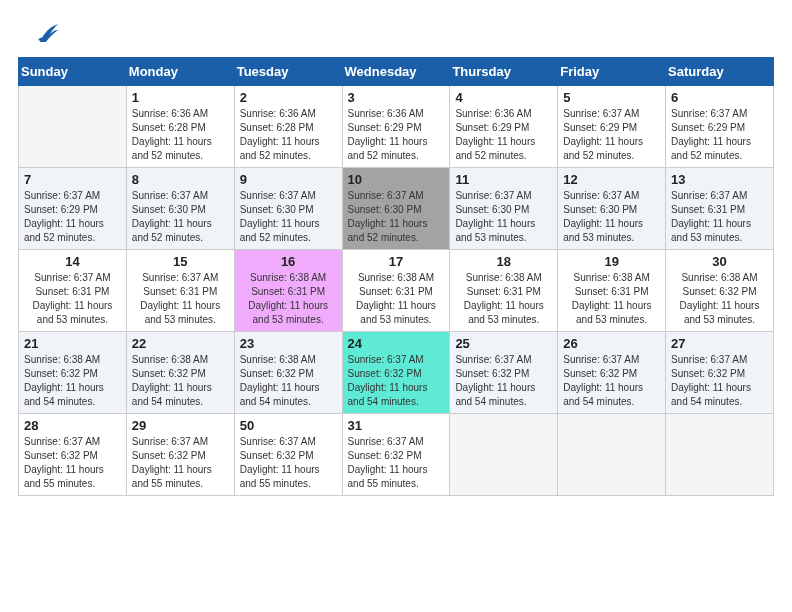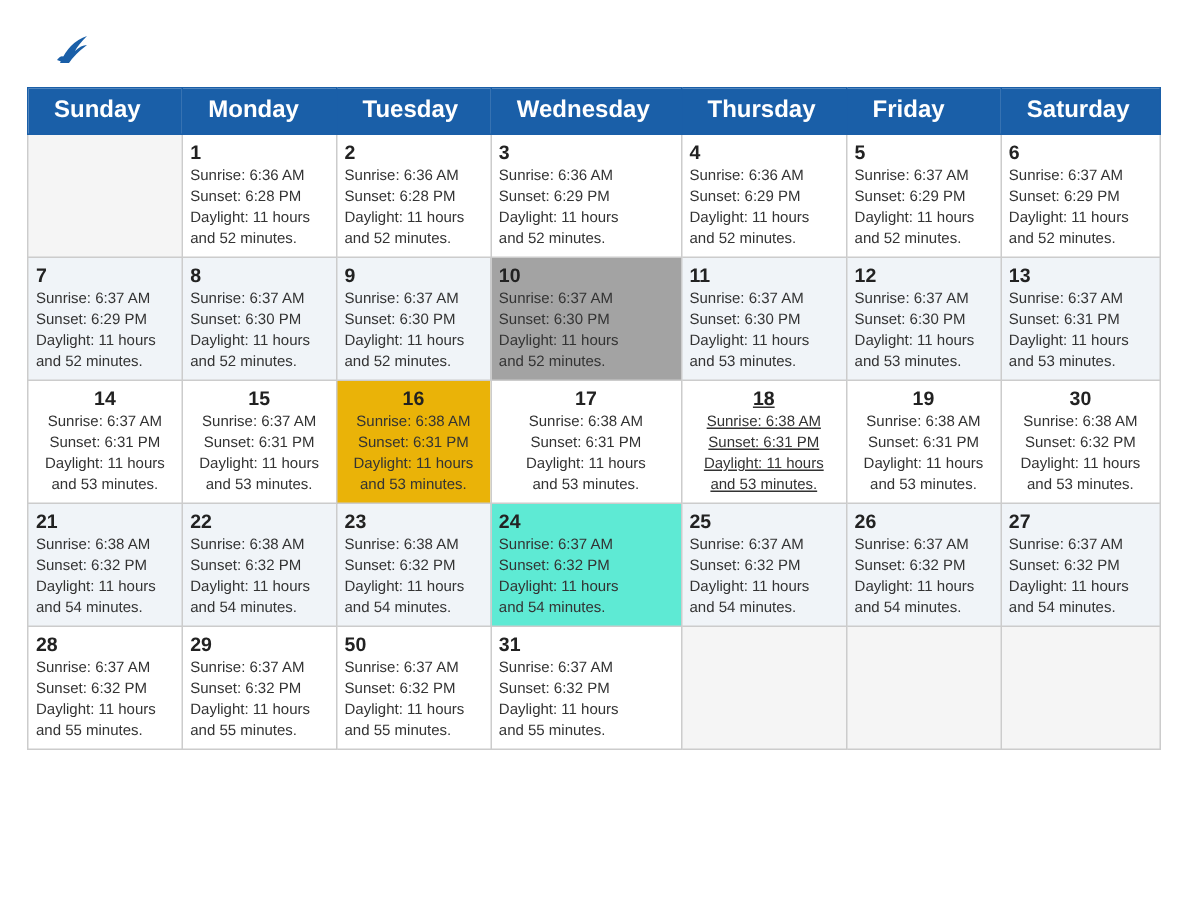--- a/index.html
+++ b/index.html
@@ -40,23 +40,23 @@
     }
     .calendar {
       width: 100%;
       border-collapse: collapse;
       margin: 0 8px;
       width: calc(100% - 16px);
     }
     .calendar th {
       background-color: #1a5fa8;
       color: #fff;
-      font-size: 16px;
-      font-weight: bold;
-      padding: 6px 17px;
+      font-size: 13px;
+      font-weight: bold;
+      padding: 6px 2px;
       text-align: left;
       border: 1px solid #1a5fa8;
     }
     .calendar td {
       border: 1px solid #ccc;
       vertical-align: top;
       padding: 4px 5px;
       font-size: 10px;
       color: #333;
       min-width: 100px;
@@ -187,29 +187,29 @@
       </tr>
       <tr style="background-color: rgb(255, 255, 255); text-align: center;">
         <td style="background-color: rgb(255, 255, 255);">
           <span class="day-number">14</span>
           <div class="day-info">Sunrise: 6:37 AM<br>Sunset: 6:31 PM<br>Daylight: 11 hours <br>and 53 minutes.</div>
         </td>
         <td style="background-color: rgb(255, 255, 255);">
           <span class="day-number">15</span>
           <div class="day-info">Sunrise: 6:37 AM<br>Sunset: 6:31 PM<br>Daylight: 11 hours <br>and 53 minutes.</div>
         </td>
-        <td style="background-color: #eab308;">
+        <td style="background-color: #f0abfc;">
           <span class="day-number">16</span>
           <div class="day-info">Sunrise: 6:38 AM<br>Sunset: 6:31 PM<br>Daylight: 11 hours <br>and 53 minutes.</div>
         </td>
         <td style="background-color: rgb(255, 255, 255);">
           <span class="day-number">17</span>
           <div class="day-info">Sunrise: 6:38 AM<br>Sunset: 6:31 PM<br>Daylight: 11 hours <br>and 53 minutes.</div>
         </td>
-        <td style="background-color: rgb(255, 255, 255); text-decoration: underline;">
+        <td style="background-color: rgb(255, 255, 255);">
           <span class="day-number">18</span>
           <div class="day-info">Sunrise: 6:38 AM<br>Sunset: 6:31 PM<br>Daylight: 11 hours <br>and 53 minutes.</div>
         </td>
         <td style="background-color: rgb(255, 255, 255);">
           <span class="day-number">19</span>
           <div class="day-info">Sunrise: 6:38 AM<br>Sunset: 6:31 PM<br>Daylight: 11 hours <br>and 53 minutes.</div>
         </td>
         <td style="background-color: rgb(255, 255, 255);">
           <span class="day-number">30</span>
           <div class="day-info">Sunrise: 6:38 AM<br>Sunset: 6:32 PM<br>Daylight: 11 hours <br>and 53 minutes.</div>

